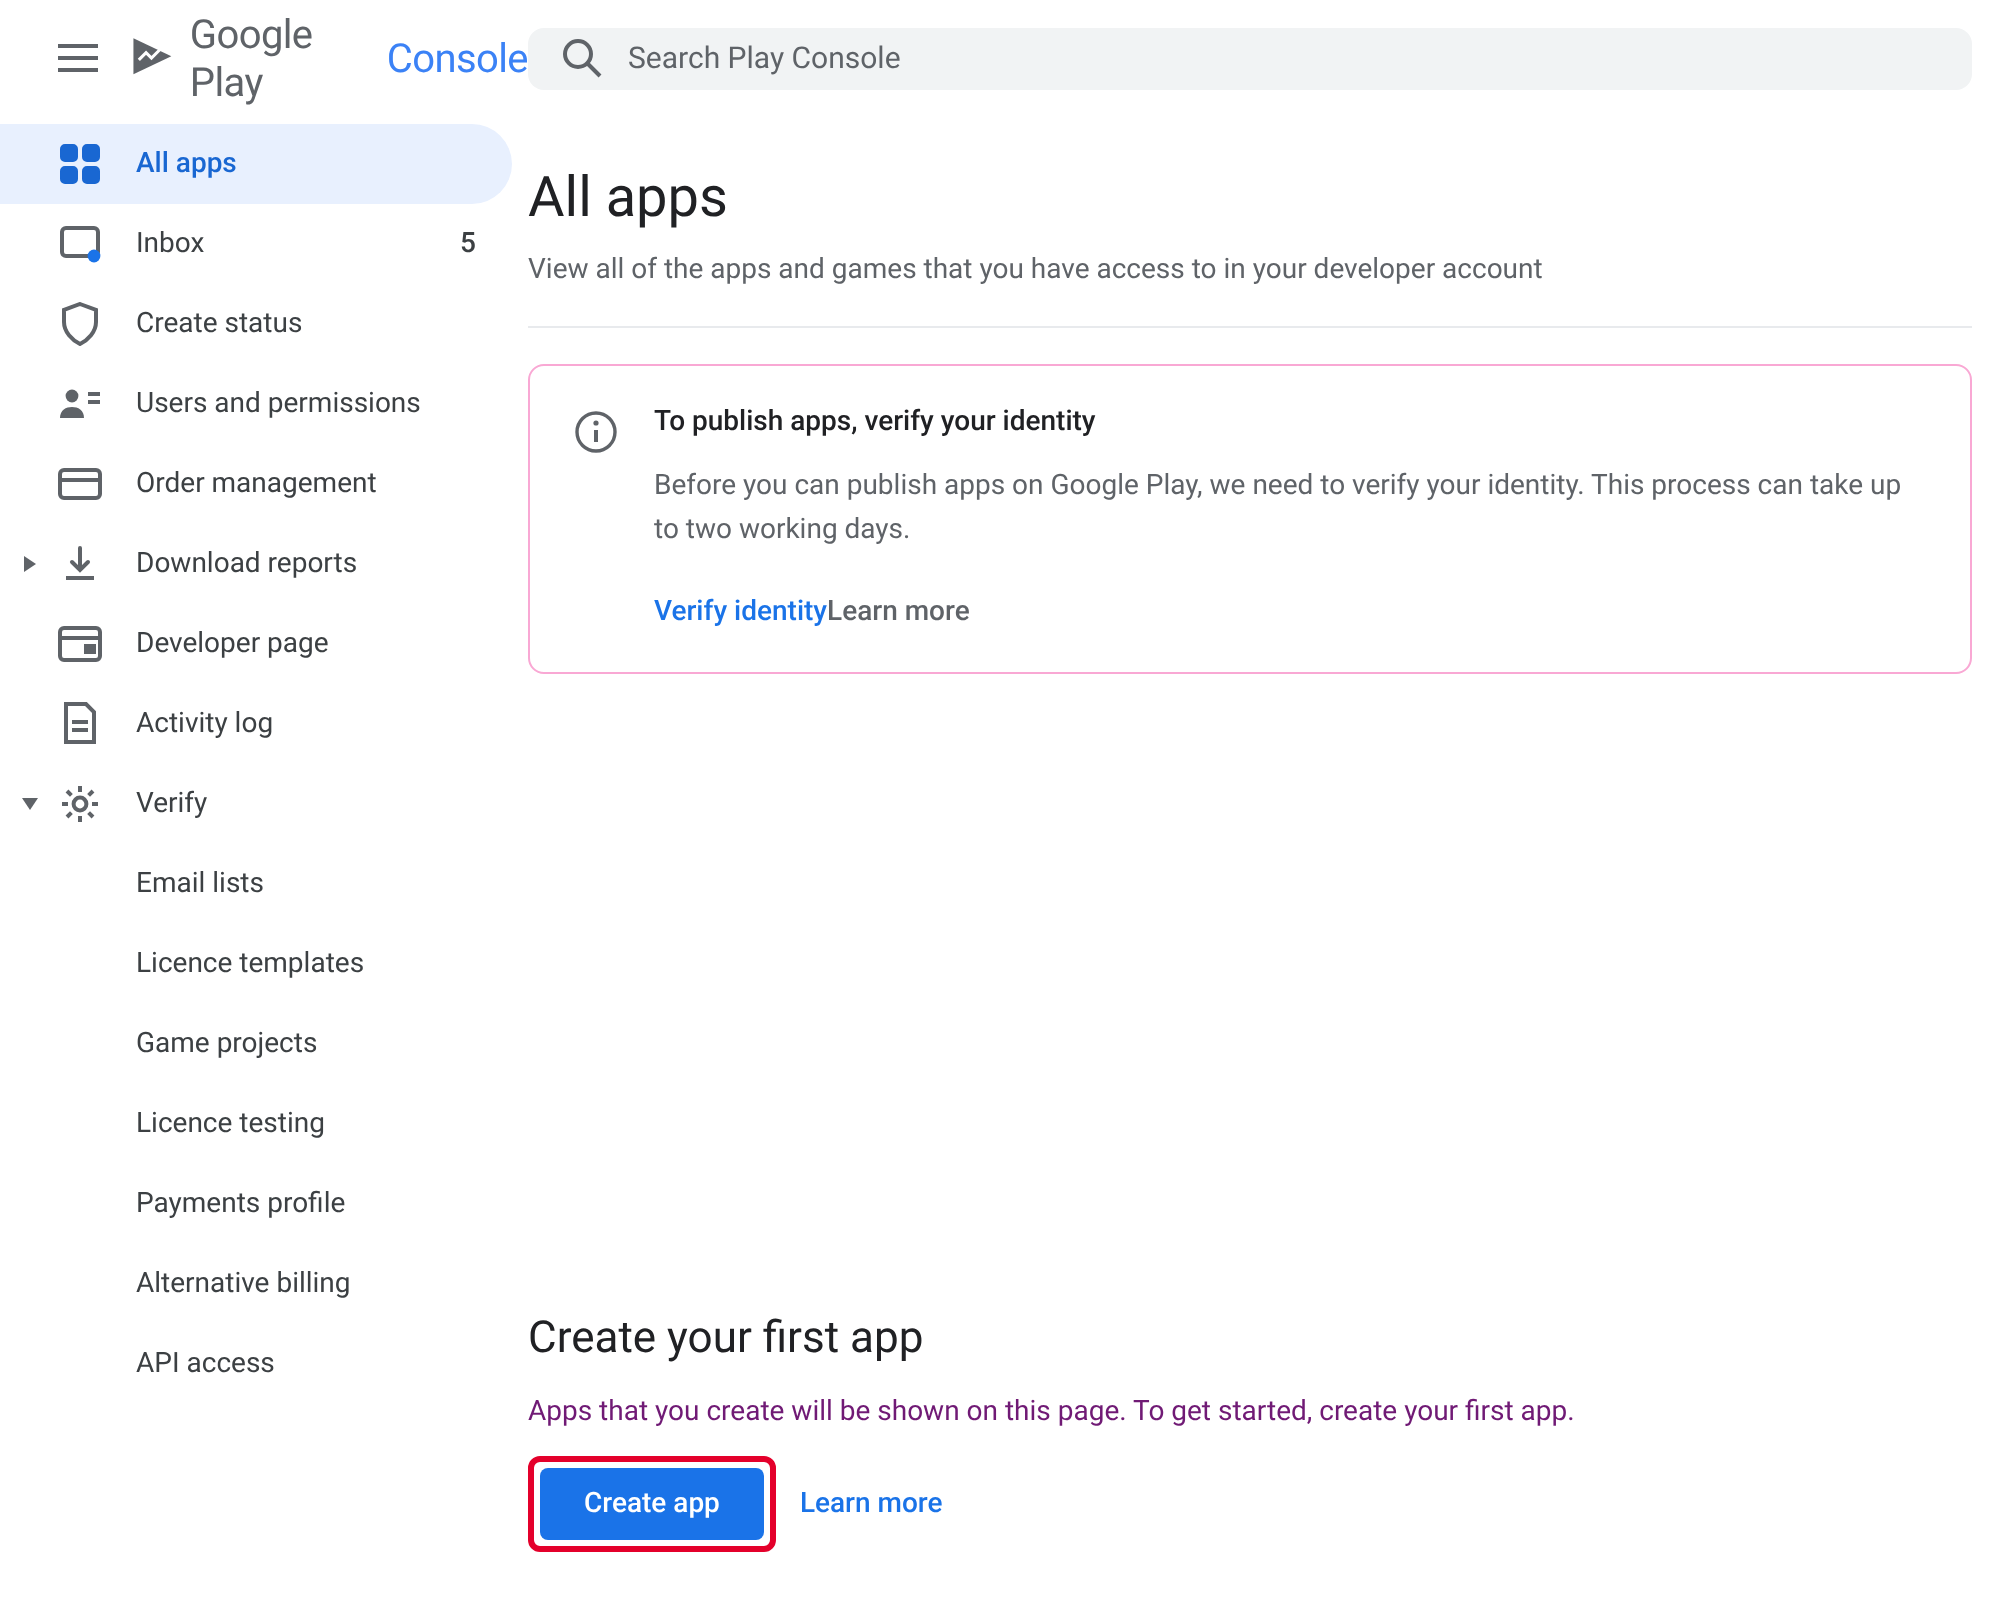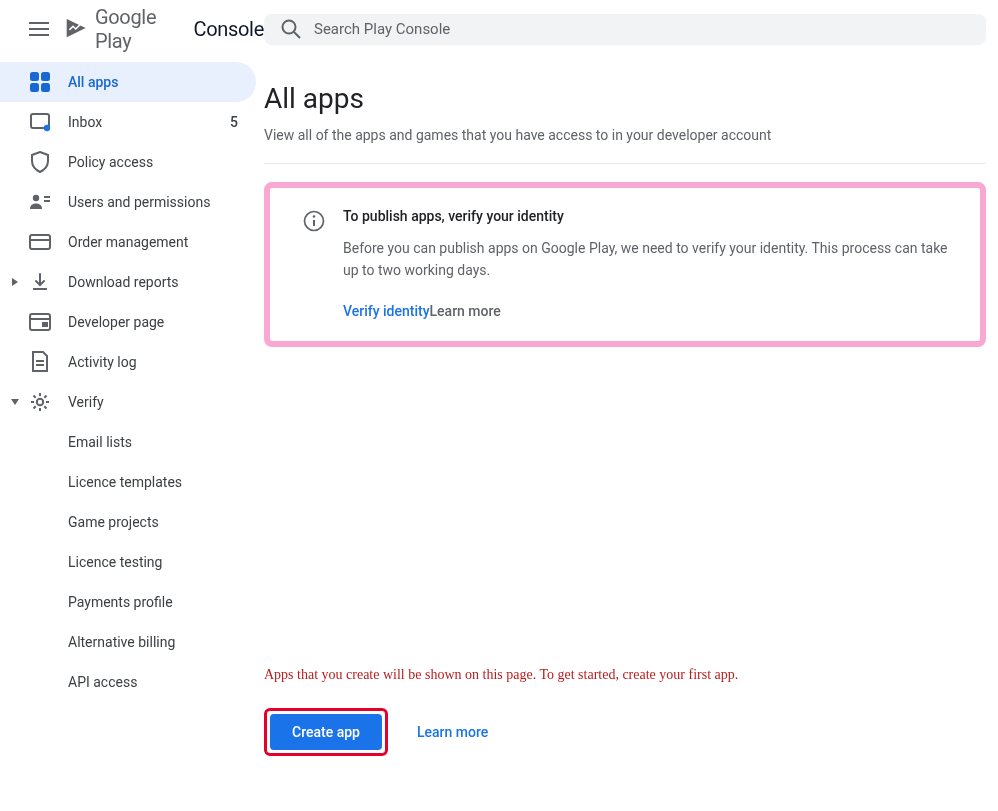--- a/index.html
+++ b/index.html
@@ -13,21 +13,21 @@
       display: flex;
     }
     .sidebar-col { width: 264px; flex-shrink: 0; }
     .main-col { flex: 1; padding: 0 12px 0 0; }
     
     .top-row { height: 58px; display: flex; align-items: center; }
     .top-left { width: 296px; display: flex; align-items: center; padding-left: 20px; }
     .hamburger { width: 40px; height: 40px; display: flex; align-items: center; justify-content: center; cursor: pointer; border-radius: 50%; }
     .logo-wrap { display: flex; align-items: center; margin-left: 6px; gap: 6px; }
     .logo-wrap .text1 { font-size: 20px; color: #5f6368; font-weight: 400; letter-spacing: -0.3px; }
-    .logo-wrap .text2 { font-size: 20px; color: #0f172a; font-weight: 400; letter-spacing: -0.3px; }
+    .logo-wrap .text2 { font-size: 20px; color: #3b82f6; font-weight: 400; letter-spacing: -0.3px; }
     
     .search-box { flex: 1; height: 31px; background: #f1f3f4; border-radius: 8px; display: flex; align-items: center; padding: 0 16px; margin: 6px 0; }
     .search-box input { border: none; background: transparent; font-size: 15px; color: #5f6368; outline: none; flex: 1; margin-left: 12px; font-family: inherit; }
     .search-box input::placeholder { color: #5f6368; }
     
     .sidebar-nav { padding-top: 4px; }
     .nav-item { display: flex; align-items: center; height: 40px; padding: 0 12px 0 28px; color: #3c4043; font-size: 14px; cursor: pointer; border-radius: 0 20px 20px 0; margin-right: 8px; position: relative; }
     .nav-item.active { background: #e8f0fe; color: #1967d2; font-weight: 500; }
     .nav-item.active .icon-slot svg * { stroke: #1967d2; fill: #1967d2; }
     .nav-item .icon-slot { width: 24px; height: 24px; display: flex; align-items: center; justify-content: center; margin-right: 16px; flex-shrink: 0; }
@@ -35,32 +35,32 @@
     .nav-item .badge { font-size: 14px; color: #3c4043; font-weight: 500; margin-right: 6px; }
     .nav-item .chevron-slot { position: absolute; left: 6px; width: 18px; height: 18px; display: flex; align-items: center; justify-content: center; }
     .nav-item.multi { height: auto; padding-top: 9px; padding-bottom: 9px; }
     .nav-sub { padding-left: 68px; height: 40px; display: flex; align-items: center; font-size: 14px; color: #3c4043; cursor: pointer; }
     
     .main-content { padding: 24px 0 0 0; }
     .page-title { font-size: 28px; font-weight: 400; color: #202124; margin-bottom: 12px; }
     .page-subtitle { font-size: 14px; color: #5f6368; margin-bottom: 20px; }
     hr.div { border: none; border-top: 1px solid #e8eaed; margin-bottom: 18px; }
     
-    .info-card { border: 6px solid #f9a8d4; border-radius: 8px; padding: 20px 22px 22px 33px; display: flex; gap: 18px; }
+    .info-card { border: 1px solid #f9a8d4; border-radius: 8px; padding: 20px 22px 22px 22px; display: flex; gap: 18px; }
     .info-icon { width: 22px; height: 22px; flex-shrink: 0; margin-top: 2px; }
     .info-body .info-title { font-size: 14px; font-weight: 500; color: #202124; margin-bottom: 14px; }
     .info-body .info-text { font-size: 14px; color: #5f6368; line-height: 1.55; margin-bottom: 22px; }
     .info-actions { display: flex; }
     .link-btn { font-size: 14px; color: #1a73e8; font-weight: 500; cursor: pointer; }
     .link-btn.muted { color: #5f6368; }
     
     .section2 { margin-top: 320px; }
     .section2-title { font-size: 22px; font-weight: 400; color: #202124; margin-bottom: 16px; }
-    .section2-text { font-size: 14px; color: #b91c1c; margin-bottom: 25px; font-family: Liberation Serif, serif; }
-    .section2-actions { display: flex; align-items: center; gap: 29px; }
+    .section2-text { font-size: 14px; color: #701a75; margin-bottom: 14px; }
+    .section2-actions { display: flex; align-items: center; gap: 12px; }
     .primary-btn { background: #1a73e8; color: #fff; border: none; padding: 10px 22px; font-size: 14px; font-weight: 500; border-radius: 4px; cursor: pointer; font-family: inherit; }
     .highlight-box { border: 3px solid #e4002b; border-radius: 6px; padding: 3px; display: inline-block; }
     .lm-link { color: #1a73e8; font-size: 14px; font-weight: 500; cursor: pointer; }
     
     svg { display: block; }
   </style>
 </head>
 <body>
 
 <div class="sidebar-col">
@@ -105,21 +105,21 @@
         </span>
       <span class="label">Inbox</span>
       <span class="badge">5</span>
     </div>
     <div class="nav-item">
       <span class="icon-slot">
           <svg width="20" height="22" viewBox="0 0 20 22">
             <path d="M10 1 L18 4 V10 C18 15 14 19 10 21 C6 19 2 15 2 10 V4 Z" fill="none" stroke="#5f6368" stroke-width="2"></path>
           </svg>
         </span>
-      <span class="label">Policy access</span>
+      <span class="label">Create status</span>
     </div>
     <div class="nav-item">
       <span class="icon-slot">
           <svg width="22" height="18" viewBox="0 0 22 18">
             <circle cx="7" cy="5" r="3.2" fill="#5f6368"></circle>
             <path d="M1 16 C1 12 4 10.5 7 10.5 C10 10.5 13 12 13 16 Z" fill="#5f6368"></path>
             <line x1="15" y1="4" x2="21" y2="4" stroke="#5f6368" stroke-width="2"></line>
             <line x1="15" y1="8" x2="21" y2="8" stroke="#5f6368" stroke-width="2"></line>
           </svg>
         </span>
@@ -234,20 +234,21 @@
         <div class="info-title">To publish apps, verify your identity</div>
         <div class="info-text">Before you can publish apps on Google Play, we need to verify your identity. This process can take up to two working days.</div>
         <div class="info-actions">
           <span class="link-btn">Verify identity</span>
           <span class="link-btn muted">Learn more</span>
         </div>
       </div>
     </div>
 
     <div class="section2">
+      <h2 class="section2-title">Create your first app</h2>
       <p class="section2-text">Apps that you create will be shown on this page. To get started, create your first app.</p>
       <div class="section2-actions">
         <span class="highlight-box">
           <button class="primary-btn">Create app</button>
         </span>
         <span class="lm-link">Learn more</span>
       </div>
     </div>
   </div>
 </div>

